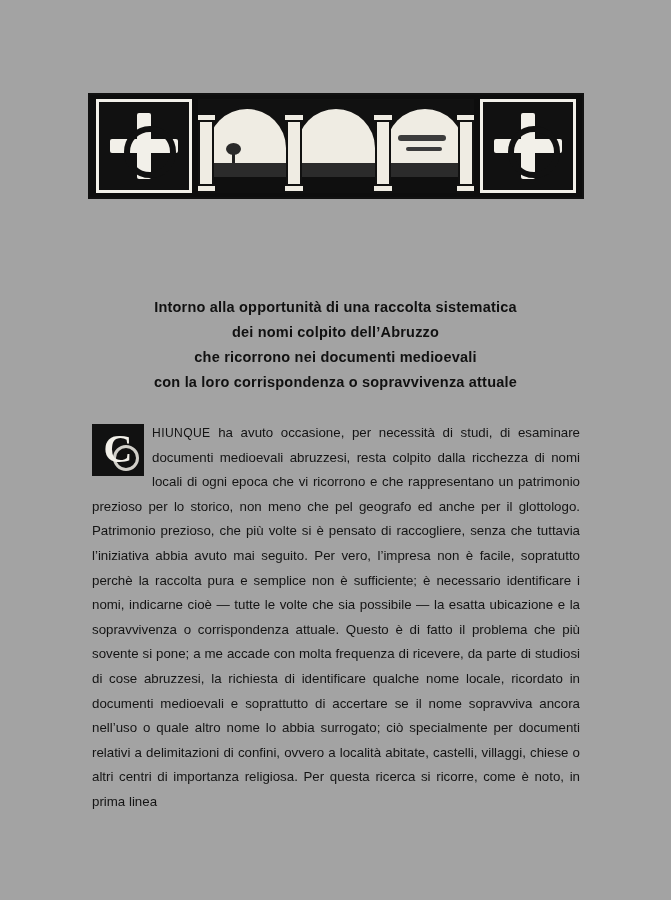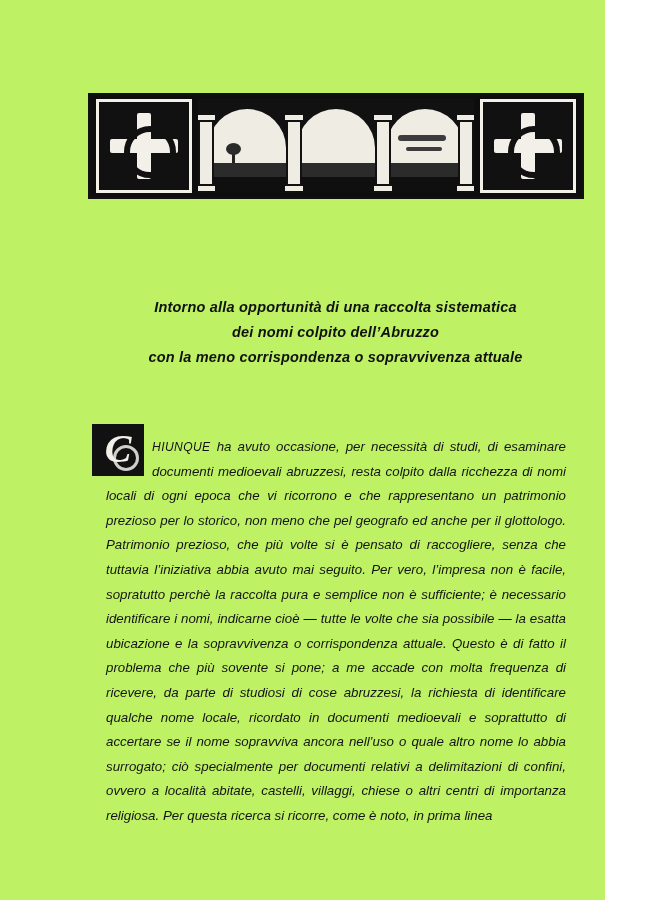--- a/index.html
+++ b/index.html
@@ -9,25 +9,24 @@
   }
   body {
     width: 671px;
     height: 900px;
     font-family: "Liberation Sans", sans-serif;
     color: #1a1a1a;
     overflow: hidden;
     position: relative;
   }
   .page {
-    width: 605px;
+    width: 671px;
     height: 900px;
     position: relative;
-    background: #bef264;
-    font-style: italic;
+    background: #a3a3a3;
   }
 
   
   .headpiece {
     position: absolute;
     left: 88px;
     top: 93px;
     width: 496px;
     height: 106px;
     background: #111;
@@ -280,21 +279,21 @@
     border-radius: 50%;
     z-index: 1;
     opacity: 0.85;
   }
   .smallcaps {
     font-variant: small-caps;
     font-size: 12.1px;
     letter-spacing: 0.4px;
   }
   p.para {
-    margin: 14px;
+    margin: 0;
   }
 </style>
 </head>
 <body>
 
 <div class="page">
 
   <div class="headpiece">
     <div class="hp-inner">
 
@@ -347,21 +346,22 @@
         <div class="knot-ring"></div>
         <div class="knot-dot"></div>
       </div>
 
     </div>
   </div>
 
   <div class="title-block">
     <div class="title-line">Intorno alla opportunità di una raccolta sistematica</div>
     <div class="title-line">dei nomi colpito dell’Abruzzo</div>
-    <div class="title-line">con la meno corrispondenza o sopravvivenza attuale</div>
+    <div class="title-line">che ricorrono nei documenti medioevali</div>
+    <div class="title-line">con la loro corrispondenza o sopravvivenza attuale</div>
   </div>
 
   <div class="body-text">
     <div class="dropcap">
       <span class="letter">C</span>
       <span class="orn"></span>
     </div>
     <p class="para"><span class="smallcaps">HIUNQUE</span><span> ha avuto occasione, per necessità di studi, di esaminare documenti medioevali abruzzesi, resta colpito dalla ricchezza di nomi locali di ogni epoca che vi ricorrono e che rappresentano un patrimonio prezioso per lo storico, non meno che pel geografo ed anche per il glottologo. Patrimonio prezioso, che più volte si è pensato di raccogliere, senza che tuttavia l’iniziativa abbia avuto mai seguito. Per vero, l’impresa non è facile, sopratutto perchè la raccolta pura e semplice non è sufficiente; è necessario identificare i nomi, indicarne cioè — tutte le volte che sia possibile — la esatta ubicazione e la sopravvivenza o corrispondenza attuale. Questo è di fatto il problema che più sovente si pone; a me accade con molta frequenza di ricevere, da parte di studiosi di cose abruzzesi, la richiesta di identificare qualche nome locale, ricordato in documenti medioevali e soprattutto di accertare se il nome sopravviva ancora nell’uso o quale altro nome lo abbia surrogato; ciò specialmente per documenti relativi a delimitazioni di confini, ovvero a località abitate, castelli, villaggi, chiese o altri centri di importanza religiosa. Per questa ricerca si ricorre, come è noto, in prima linea</span></p>
   </div>
 

